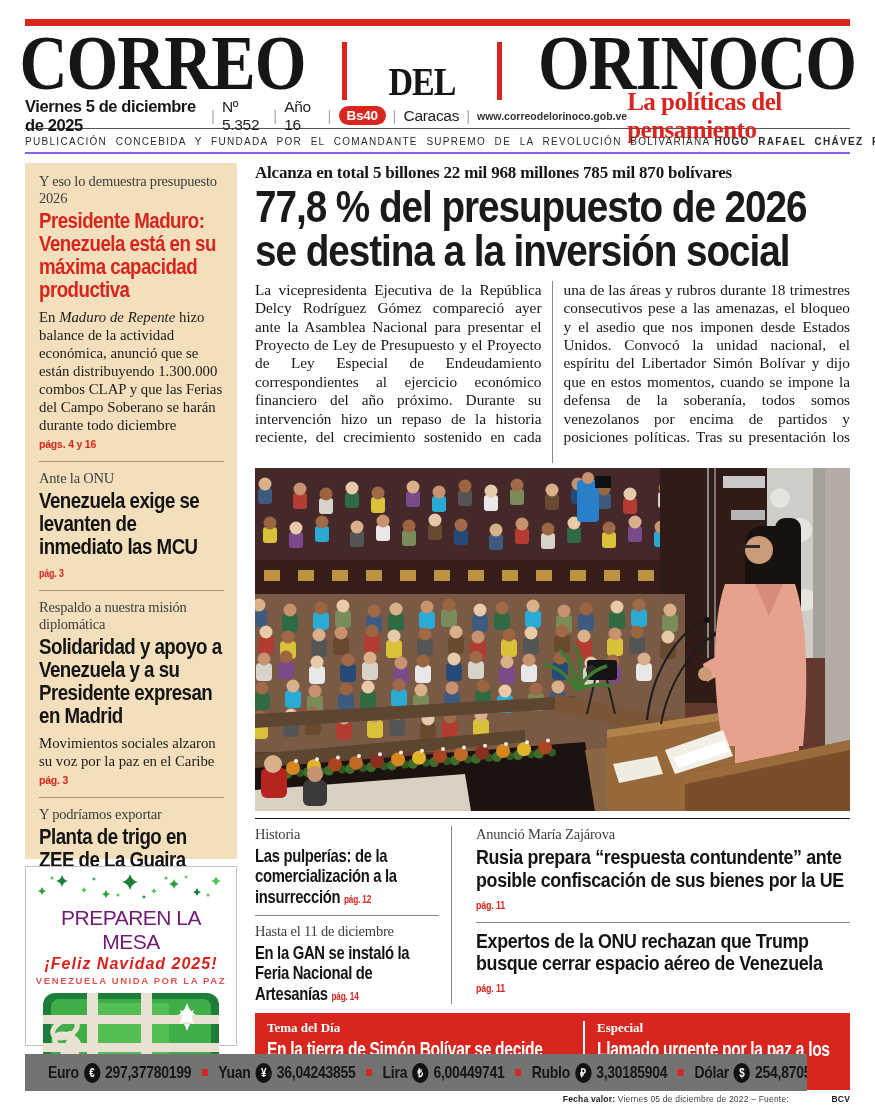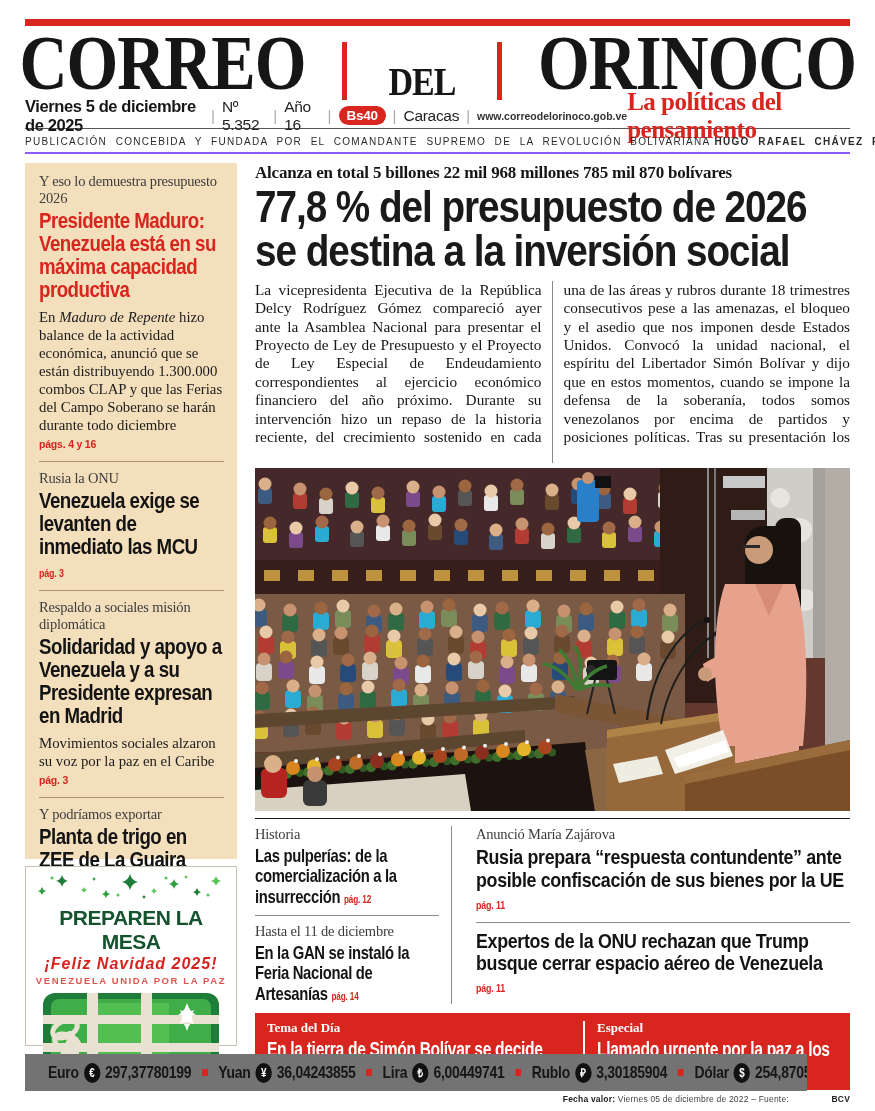--- a/index.html
+++ b/index.html
@@ -42,21 +42,21 @@
   .sx88{width:113.6%;transform:scaleX(0.88);transform-origin:left top;}
   .sx82{width:121.9%;transform:scaleX(0.82);transform-origin:left top;}
   .sb-body{font-family:"Liberation Serif",serif;font-size:14.8px;line-height:1.22;margin:6px 0 0 0;color:#1b1b1b;}
   .pageref{font-family:"Liberation Sans",sans-serif;font-weight:bold;color:var(--red);
            font-size:10.5px;letter-spacing:-0.2px;white-space:nowrap;}
   .sb-rule{border:none;border-top:1px solid #ab9470;margin:9px 0 8px 0;}
 
   
   .ad{left:25px;top:866px;width:212px;height:180px;background:#fff;border:1px solid #c9c2b4;
       box-sizing:border-box;padding:6px 8px;text-align:center;}
-  .ad-title{color:#14532d;font-family:"Liberation Sans",sans-serif;font-weight:bold;font-size:21px;
+  .ad-title{color:#701a75;font-family:"Liberation Sans",sans-serif;font-weight:normal;font-size:21px;
             letter-spacing:-0.5px;margin:1px 0 0 0;}
   .ad-sub{color:#d8231d;font-family:"Liberation Sans",sans-serif;font-weight:bold;font-style:italic;
           font-size:16px;letter-spacing:1px;margin:1px 0 0 0;}
   .ad-tag{color:#e2554e;font-family:"Liberation Sans",sans-serif;font-weight:bold;font-size:9.5px;
           letter-spacing:1.6px;margin:2px 0 3px 0;}
 
   
   .main{left:255px;top:163px;width:595px;}
   .main-kicker{font-family:"Liberation Serif",serif;font-weight:bold;font-size:17px;letter-spacing:-0.2px;margin:0 0 2px 0;}
   .main-head{font-family:"Liberation Sans",sans-serif;font-weight:bold;font-size:44px;line-height:0.99;
@@ -135,26 +135,26 @@
   </div>
 
   <div class="abs sidebar">
     <div>
       <p class="kicker">Y eso lo demuestra presupuesto 2026</p>
       <p class="sb-head red sx85">Presidente Maduro: Venezuela está en su máxima capacidad productiva</p>
       <p class="sb-body"><span>En </span><i>Maduro de Repente</i><span> hizo balance de la actividad económica, anunció que se están distribuyendo 1.300.000 combos CLAP y que las Ferias del Campo Soberano se harán durante todo diciembre </span><span class="pageref">págs. 4 y 16</span></p>
     </div>
     <hr class="sb-rule">
     <div>
-      <p class="kicker">Rusia la ONU</p>
+      <p class="kicker">Ante la ONU</p>
       <p class="sb-head sx85"><span>Venezuela exige se levanten de inmediato las MCU </span><span class="pageref">pág. 3</span></p>
     </div>
     <hr class="sb-rule">
     <div>
-      <p class="kicker">Respaldo a sociales misión diplomática</p>
+      <p class="kicker">Respaldo a nuestra misión diplomática</p>
       <p class="sb-head sx85">Solidaridad y apoyo a Venezuela y a su Presidente expresan en Madrid</p>
       <p class="sb-body"><span>Movimientos sociales alzaron su voz por la paz en el Caribe </span><span class="pageref">pág. 3</span></p>
     </div>
     <hr class="sb-rule">
     <div>
       <p class="kicker">Y podríamos exportar</p>
       <p class="sb-head sx85"><span>Planta de trigo en ZEE de La Guaira cubrirá toda la demanda nacional </span><span class="pageref">pág. 7</span></p>
     </div>
   </div>
 

